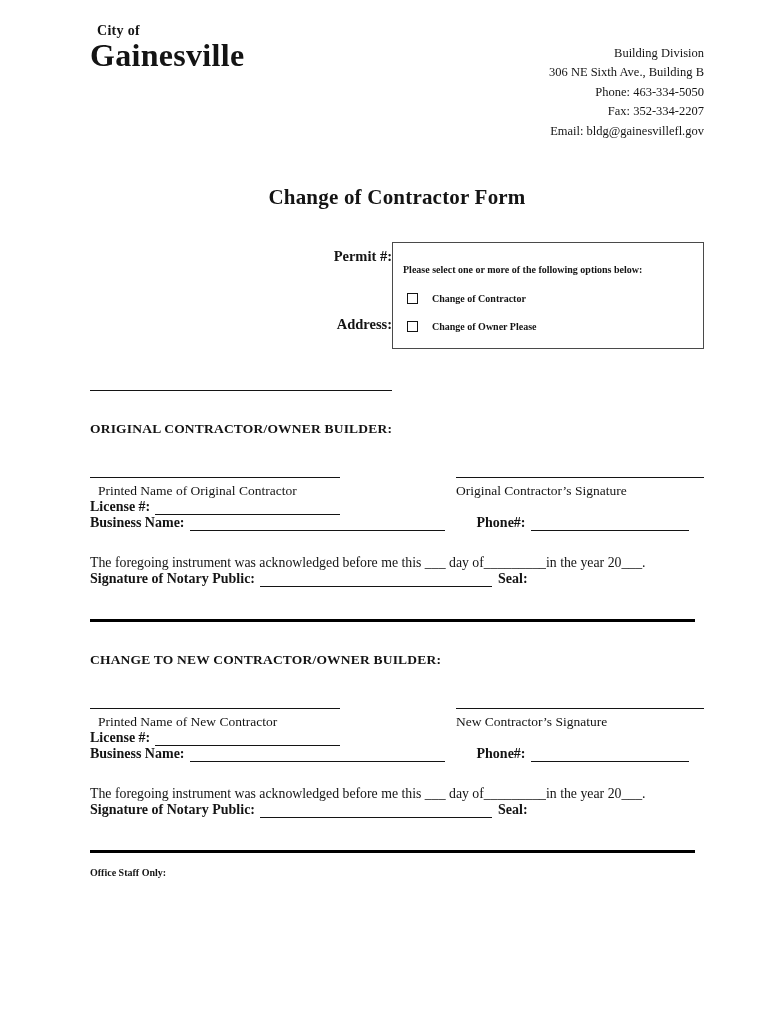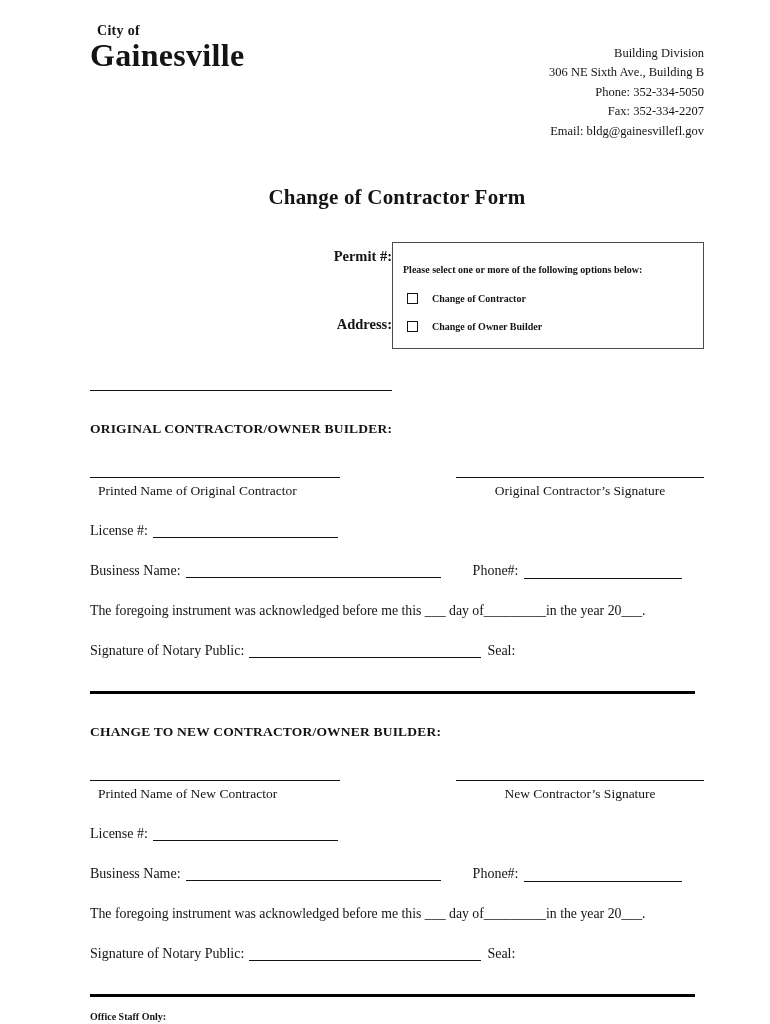--- a/index.html
+++ b/index.html
@@ -38,22 +38,22 @@
   .option-row { display:flex; align-items:flex-end; margin-top:17px; }
   .checkbox { width:11px; height:11px; border:1.4px solid #141414; display:inline-block; margin:0 14px 0 4px; flex:0 0 auto; }
   .option-label { font-weight:bold; }
   
   .section-heading { font-size:13.5px; font-weight:bold; margin-top:30px; letter-spacing:.2px; }
   .sig-row { display:flex; justify-content:space-between; margin-top:40px; }
   .sig-col { width:250px; }
   .sig-col.wide { width:248px; }
   .sig-line { border-bottom:1.3px solid #141414; height:1px; width:100%; }
   .sig-label { font-size:13.5px; margin-top:5px; padding-left:8px; }
-  .sig-label.center { text-align:center; padding-left:0; }
-  .body-row { font-size:14px; margin-top:24px; display:flex; align-items:center; }
+  .sig-label.center { text-align:left; padding-left:0; }
+  .body-row { font-size:14px; display:flex; align-items:flex-end;font-weight:bold; }
   .license-fill { width:185px; margin-left:5px; }
   .business-fill { width:255px; margin-left:5px; }
   .phone-group { margin-left:32px; display:flex; align-items:flex-end; }
   .phone-fill { width:158px; margin-left:5px; }
   .ack-row { font-size:13.8px; margin-top:24px; }
   .notary-fill { width:232px; margin-left:5px; margin-right:6px; }
   .thick-rule { height:3px; background:#000; margin-top:32px; width:605px; }
   
   .office-heading { font-size:10px; font-weight:bold; margin-top:14px; }
 </style>
@@ -63,21 +63,21 @@
 <div class="page">
 
   <div class="header">
     <div class="logo">
       <div class="logo-top">City of</div>
       <div class="logo-main">Gainesville</div>
     </div>
     <div class="contact">
       <div>Building Division</div>
       <div>306 NE Sixth Ave., Building B</div>
-      <div>Phone: 352-334-5050</div>
+      <div>Phone: 463-334-5050</div>
       <div>Fax: 352-334-2207</div>
       <div>Email: bldg@gainesvillefl.gov</div>
     </div>
   </div>
 
   <div class="title">Change of Contractor Form</div>
 
   <div class="top-row">
     <div class="left-col">
       <div class="frow permit-row">
@@ -94,21 +94,21 @@
     </div>
 
     <div class="options-box">
       <div class="options-heading">Please select one or more of the following options below:</div>
       <div class="option-row">
         <span class="checkbox"></span>
         <span class="option-label">Change of Contractor</span>
       </div>
       <div class="option-row">
         <span class="checkbox"></span>
-        <span class="option-label">Change of Owner Builder</span>
+        <span class="option-label">Change of Owner Please</span>
       </div>
     </div>
   </div>
 
   <div class="section-heading">ORIGINAL CONTRACTOR/OWNER BUILDER:</div>
 
   <div class="sig-row">
     <div class="sig-col">
       <div class="sig-line"></div>
       <div class="sig-label">Printed Name of Original Contractor</div>

